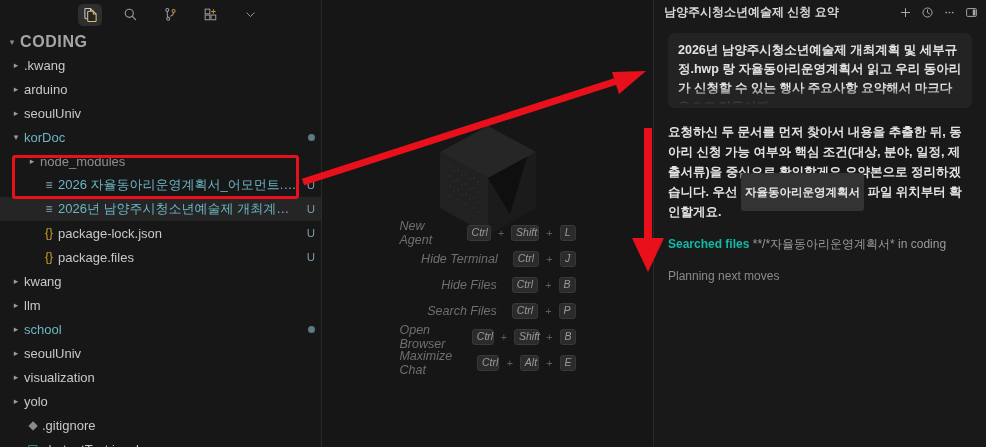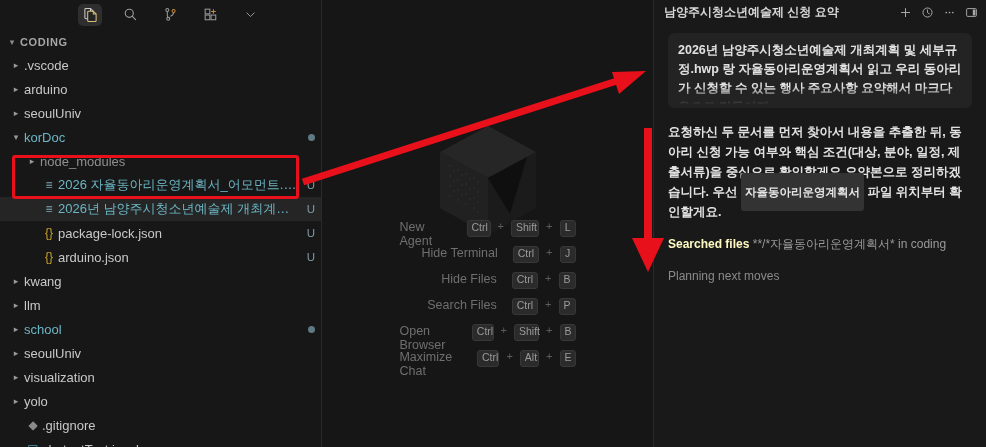--- a/index.html
+++ b/index.html
@@ -37,21 +37,21 @@
   .tb-btn svg { display: block; }
 
   #explorer-header {
     height: 20px;
     display: flex; align-items: center;
     padding-left: 4px;
     margin-top: 3px;
   }
   #explorer-header .twisty { width: 16px; text-align: center; color: #8b8b8b; font-size: 9px; line-height: 1; }
   #explorer-header .label {
-    font-size: 11px; font-weight: bold; color: #a6a6a6;
+    font-size: 16px; font-weight: bold; color: #a6a6a6;
     letter-spacing: 0.6px;
   }
 
   .tree { padding-top: 1px; }
   .row {
     height: 24px;
     display: flex; align-items: center;
     font-size: 13px; color: #c8c8c8;
     position: relative;
     white-space: nowrap;
@@ -93,23 +93,24 @@
     display: flex; flex-direction: column;
     align-items: center;
   }
   #cube { position: absolute; top: 122px; left: 50%; transform: translateX(-50%); opacity: 1; }
   #shortcuts {
     position: absolute; top: 220px; left: 50%; transform: translateX(-50%);
     display: flex; flex-direction: column; gap: 0px;
   }
   .sc-row {
     height: 26px;
-    display: flex; align-items: flex-start; justify-content: flex-end;
+    display: flex; align-items: center; justify-content: flex-end;
     gap: 7px;
     font-size: 12.5px;
+    font-style: italic;
   }
   .sc-label { color: #6f6f6f; margin-right: 8px; }
   .key {
     background: #2b2b2b;
     color: #9a9a9a;
     border: 1px solid #383838;
     border-radius: 3px;
     font-size: 10.5px;
     padding: 1px 4px 2px;
     line-height: 1.1;
@@ -170,21 +171,21 @@
     font-size: 11.5px;
   }
 
   .tool-line {
     margin-top: 14px;
     font-size: 12px;
     color: #9a9a9a;
     white-space: nowrap;
     overflow: hidden;
   }
-  .tool-line .verb { color: #fef9c3; font-weight: bold; }
+  .tool-line .verb { color: #14b8a6; font-weight: bold; }
   .tool-line.planning { color: #5e5e5e; margin-top: 16px; }
   .tool-line.planning .hl { color: #8a8a8a; }
 
   
   .anno { position: absolute; pointer-events: none; }
   #anno-box-files {
     left: 12px; top: 155px; width: 287px; height: 44px;
     border: 3.5px solid #e8111b; border-radius: 3px;
     z-index: 40;
   }
@@ -237,21 +238,21 @@
     </div>
 
     <div id="explorer-header">
       <span class="twisty">▾</span>
       <span class="label">CODING</span>
     </div>
 
     <div class="tree" id="file-tree">
         <div class="row ind1">
           <span class="twisty">▸</span>
-          <span class="name">.vscode</span>
+          <span class="name">.kwang</span>
         </div>
         <div class="row ind1">
           <span class="twisty">▸</span>
           <span class="name">arduino</span>
         </div>
         <div class="row ind1">
           <span class="twisty">▸</span>
           <span class="name">seoulUniv</span>
         </div>
         <div class="row ind1">
@@ -277,21 +278,21 @@
         </div>
         <div class="row ind2">
           <span class="twisty"></span>
           <span class="ficon json-ico">{}</span>
           <span class="name">package-lock.json</span>
           <span class="gitmark">U</span>
         </div>
         <div class="row ind2">
           <span class="twisty"></span>
           <span class="ficon json-ico">{}</span>
-          <span class="name">arduino.json</span>
+          <span class="name">package.files</span>
           <span class="gitmark">U</span>
         </div>
         <div class="row ind1">
           <span class="twisty">▸</span>
           <span class="name">kwang</span>
         </div>
         <div class="row ind1">
           <span class="twisty">▸</span>
           <span class="name">llm</span>
         </div>

